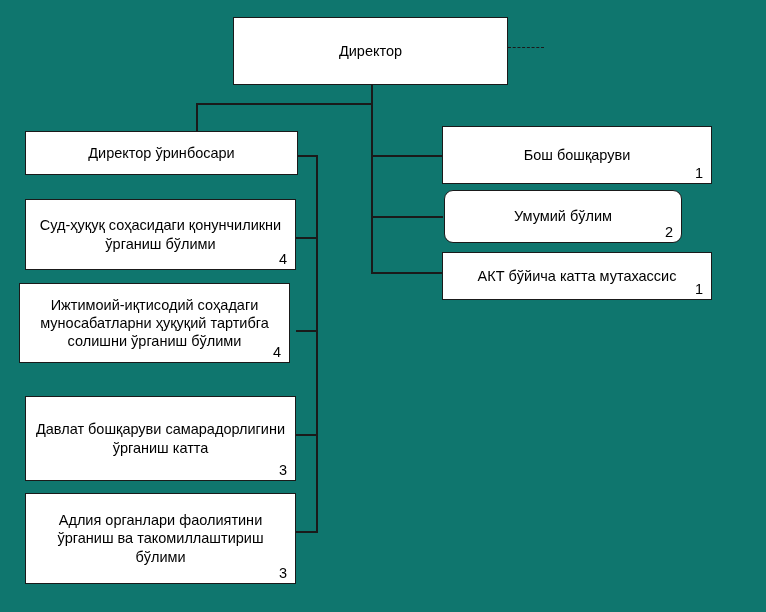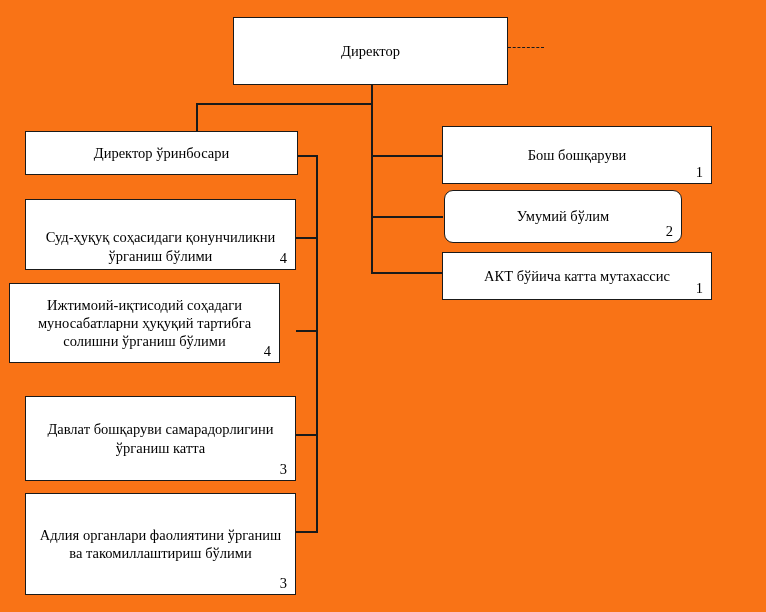--- a/index.html
+++ b/index.html
@@ -4,22 +4,22 @@
 <style>
   html, body {
     margin: 0;
     padding: 0;
     background: #ffffff;
   }
   #canvas {
     position: relative;
     width: 766px;
     height: 612px;
-    background: #f97316;
-    font-family: Liberation Serif, serif;
+    background: #0f766e;
+    font-family: Liberation Sans, sans-serif;
     overflow: hidden;
   }
   .node {
     position: absolute;
     box-sizing: border-box;
     border: 1.5px solid #1a1a1a;
     background: #ffffff;
     display: flex;
     flex-direction: column;
     justify-content: center;
@@ -90,36 +90,36 @@
     <div class="label">Директор</div>
     <div class="count"></div>
   </div>
 
 
   <div class="node" style="left:25px; top:131px; width:273px; height:44px;">
     <div class="label">Директор ўринбосари</div>
     <div class="count"></div>
   </div>
 
-  <div class="node" style="left:25px; top:199px; width:271px; height:71px;justify-content:flex-end;">
+  <div class="node" style="left:25px; top:199px; width:271px; height:71px;">
     <div class="label">Суд-ҳуқуқ соҳасидаги қонунчиликни ўрганиш бўлими</div>
     <div class="count">4</div>
   </div>
 
-  <div class="node" style="left:9px; top:283px; width:271px; height:80px;">
+  <div class="node" style="left:19px; top:283px; width:271px; height:80px;">
     <div class="label">Ижтимоий-иқтисодий соҳадаги муносабатларни ҳуқуқий тартибга солишни ўрганиш бўлими</div>
     <div class="count">4</div>
   </div>
 
   <div class="node" style="left:25px; top:396px; width:271px; height:85px;">
     <div class="label">Давлат бошқаруви самарадорлигини ўрганиш катта</div>
     <div class="count">3</div>
   </div>
 
-  <div class="node" style="left:25px; top:493px; width:271px; height:102px;">
+  <div class="node" style="left:25px; top:493px; width:271px; height:91px;">
     <div class="label">Адлия органлари фаолиятини ўрганиш ва такомиллаштириш бўлими</div>
     <div class="count">3</div>
   </div>
 
   <div class="node" style="left:442px; top:126px; width:270px; height:58px;">
     <div class="label">Бош бошқаруви</div>
     <div class="count">1</div>
   </div>
 
   <div class="node" style="left:444px; top:190px; width:238px; height:53px;border-radius:9px;">

